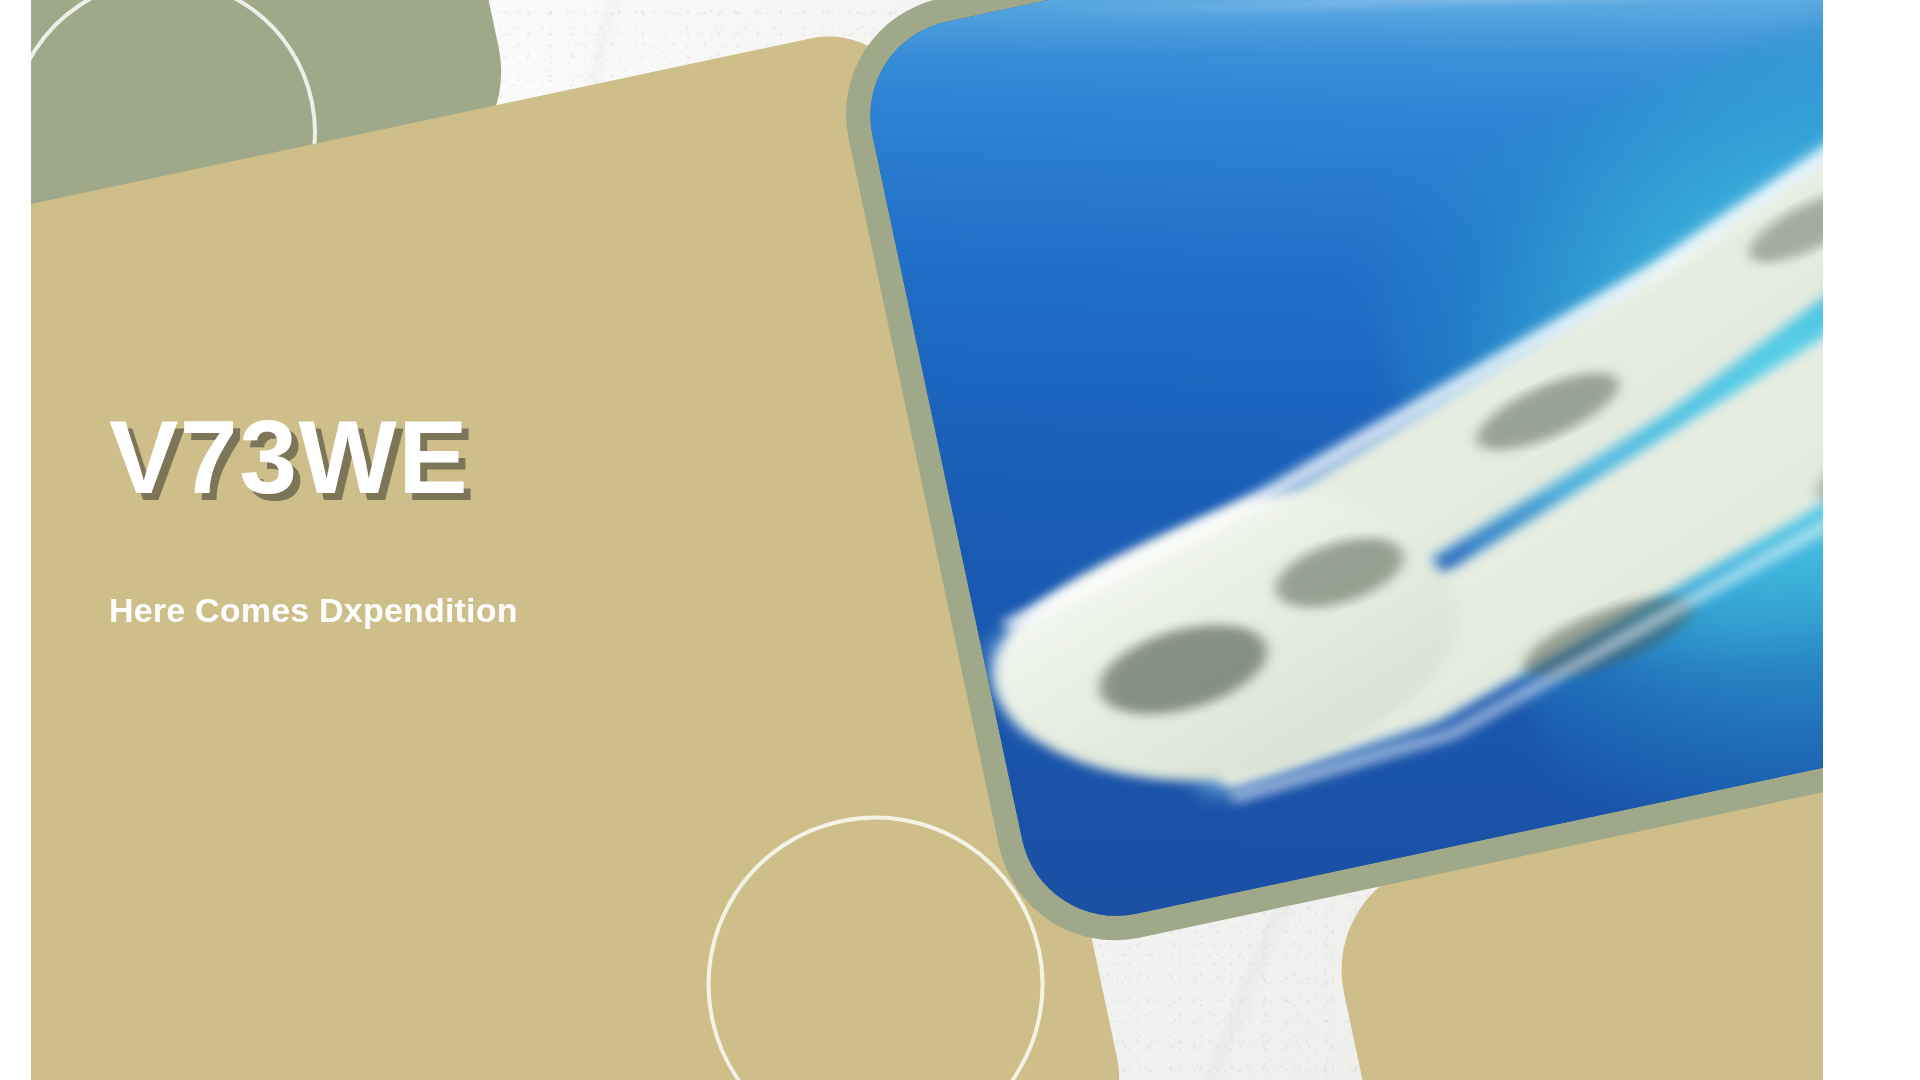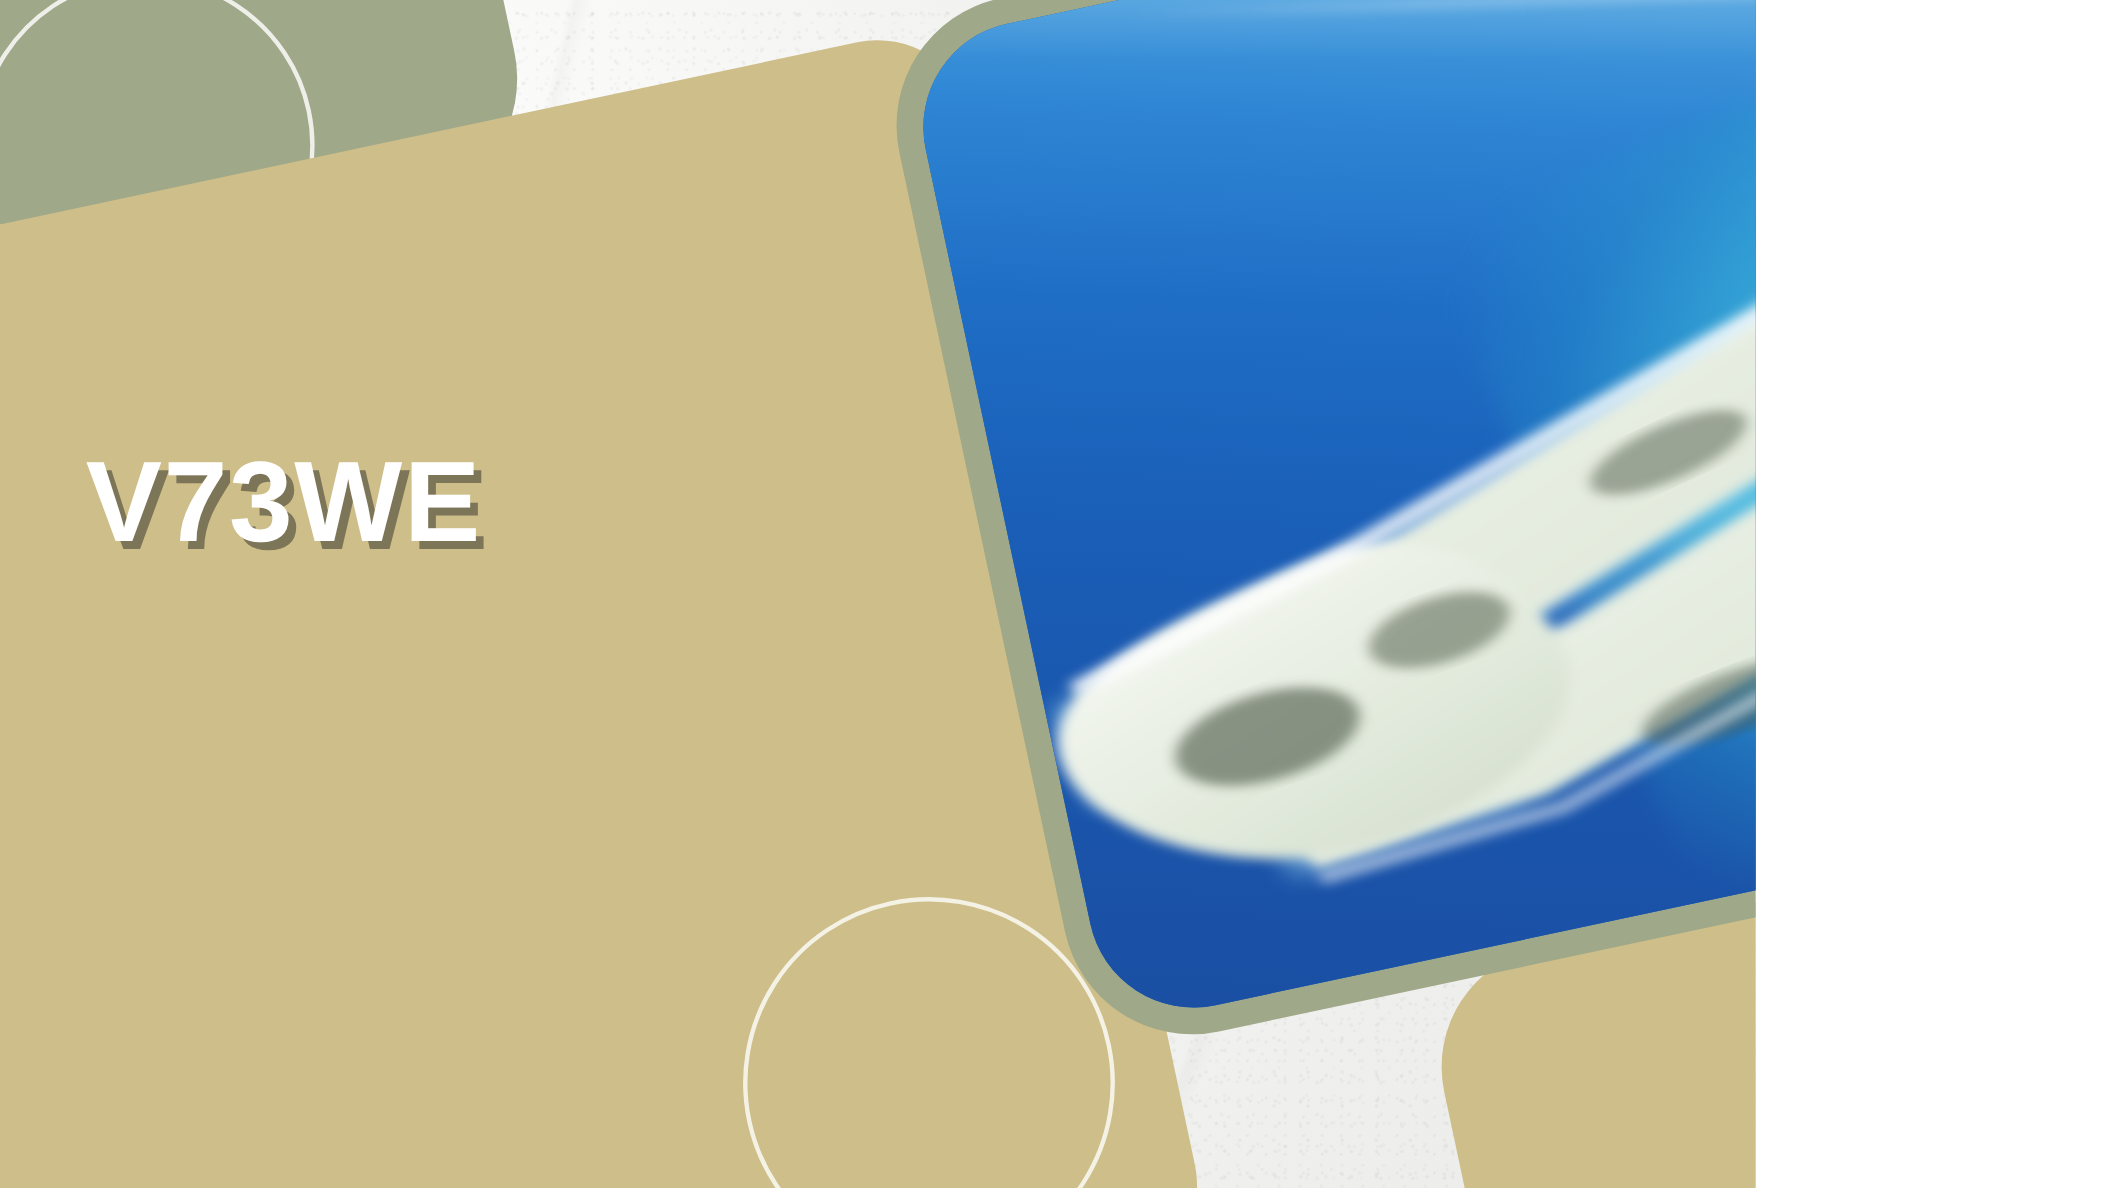--- a/index.html
+++ b/index.html
@@ -2,25 +2,26 @@
 <html><head>
 <meta charset="utf-8">
 <style>
   html, body {
     margin: 0;
     padding: 0;
     background: #ffffff;
   }
   #canvas {
     position: relative;
-    width: 1596px;
+    width: 1792px;
     height: 1080px;
     overflow: hidden;
     background: #f2f2f1;
     font-family: "Liberation Sans", sans-serif;
+    margin-left: 31px;
   }
 
   
   .paper-bg {
     position: absolute;
     inset: 0;
     background:
       radial-gradient(circle at 18% 22%, rgba(255,255,255,0.95) 0%, rgba(243,243,242,0.6) 45%, rgba(234,234,233,0.5) 100%),
       linear-gradient(125deg, #f7f7f6 0%, #eeeeec 38%, #f6f6f5 62%, #e9e9e7 100%);
   }
@@ -307,15 +308,16 @@
             <path d="M 700 20 L 355 312 L 148 460 L 30 534" stroke="#ffffff" stroke-width="9" fill="none" opacity=".8" filter="url(#soft)"></path>
             <path d="M 700 230 L 440 470 L 252 600 L 142 640" stroke="#ffffff" stroke-width="7" fill="none" opacity=".55" filter="url(#soft)"></path>
           </svg>
         </div>
       </div>
     </div>
   </div>
 
   <div class="text-block">
     <h1 class="headline line1">V73WE</h1>
+    <p class="subtitle">Here Comes Dxpendition</p>
   </div>
 
 </div>
 
 </body></html>

